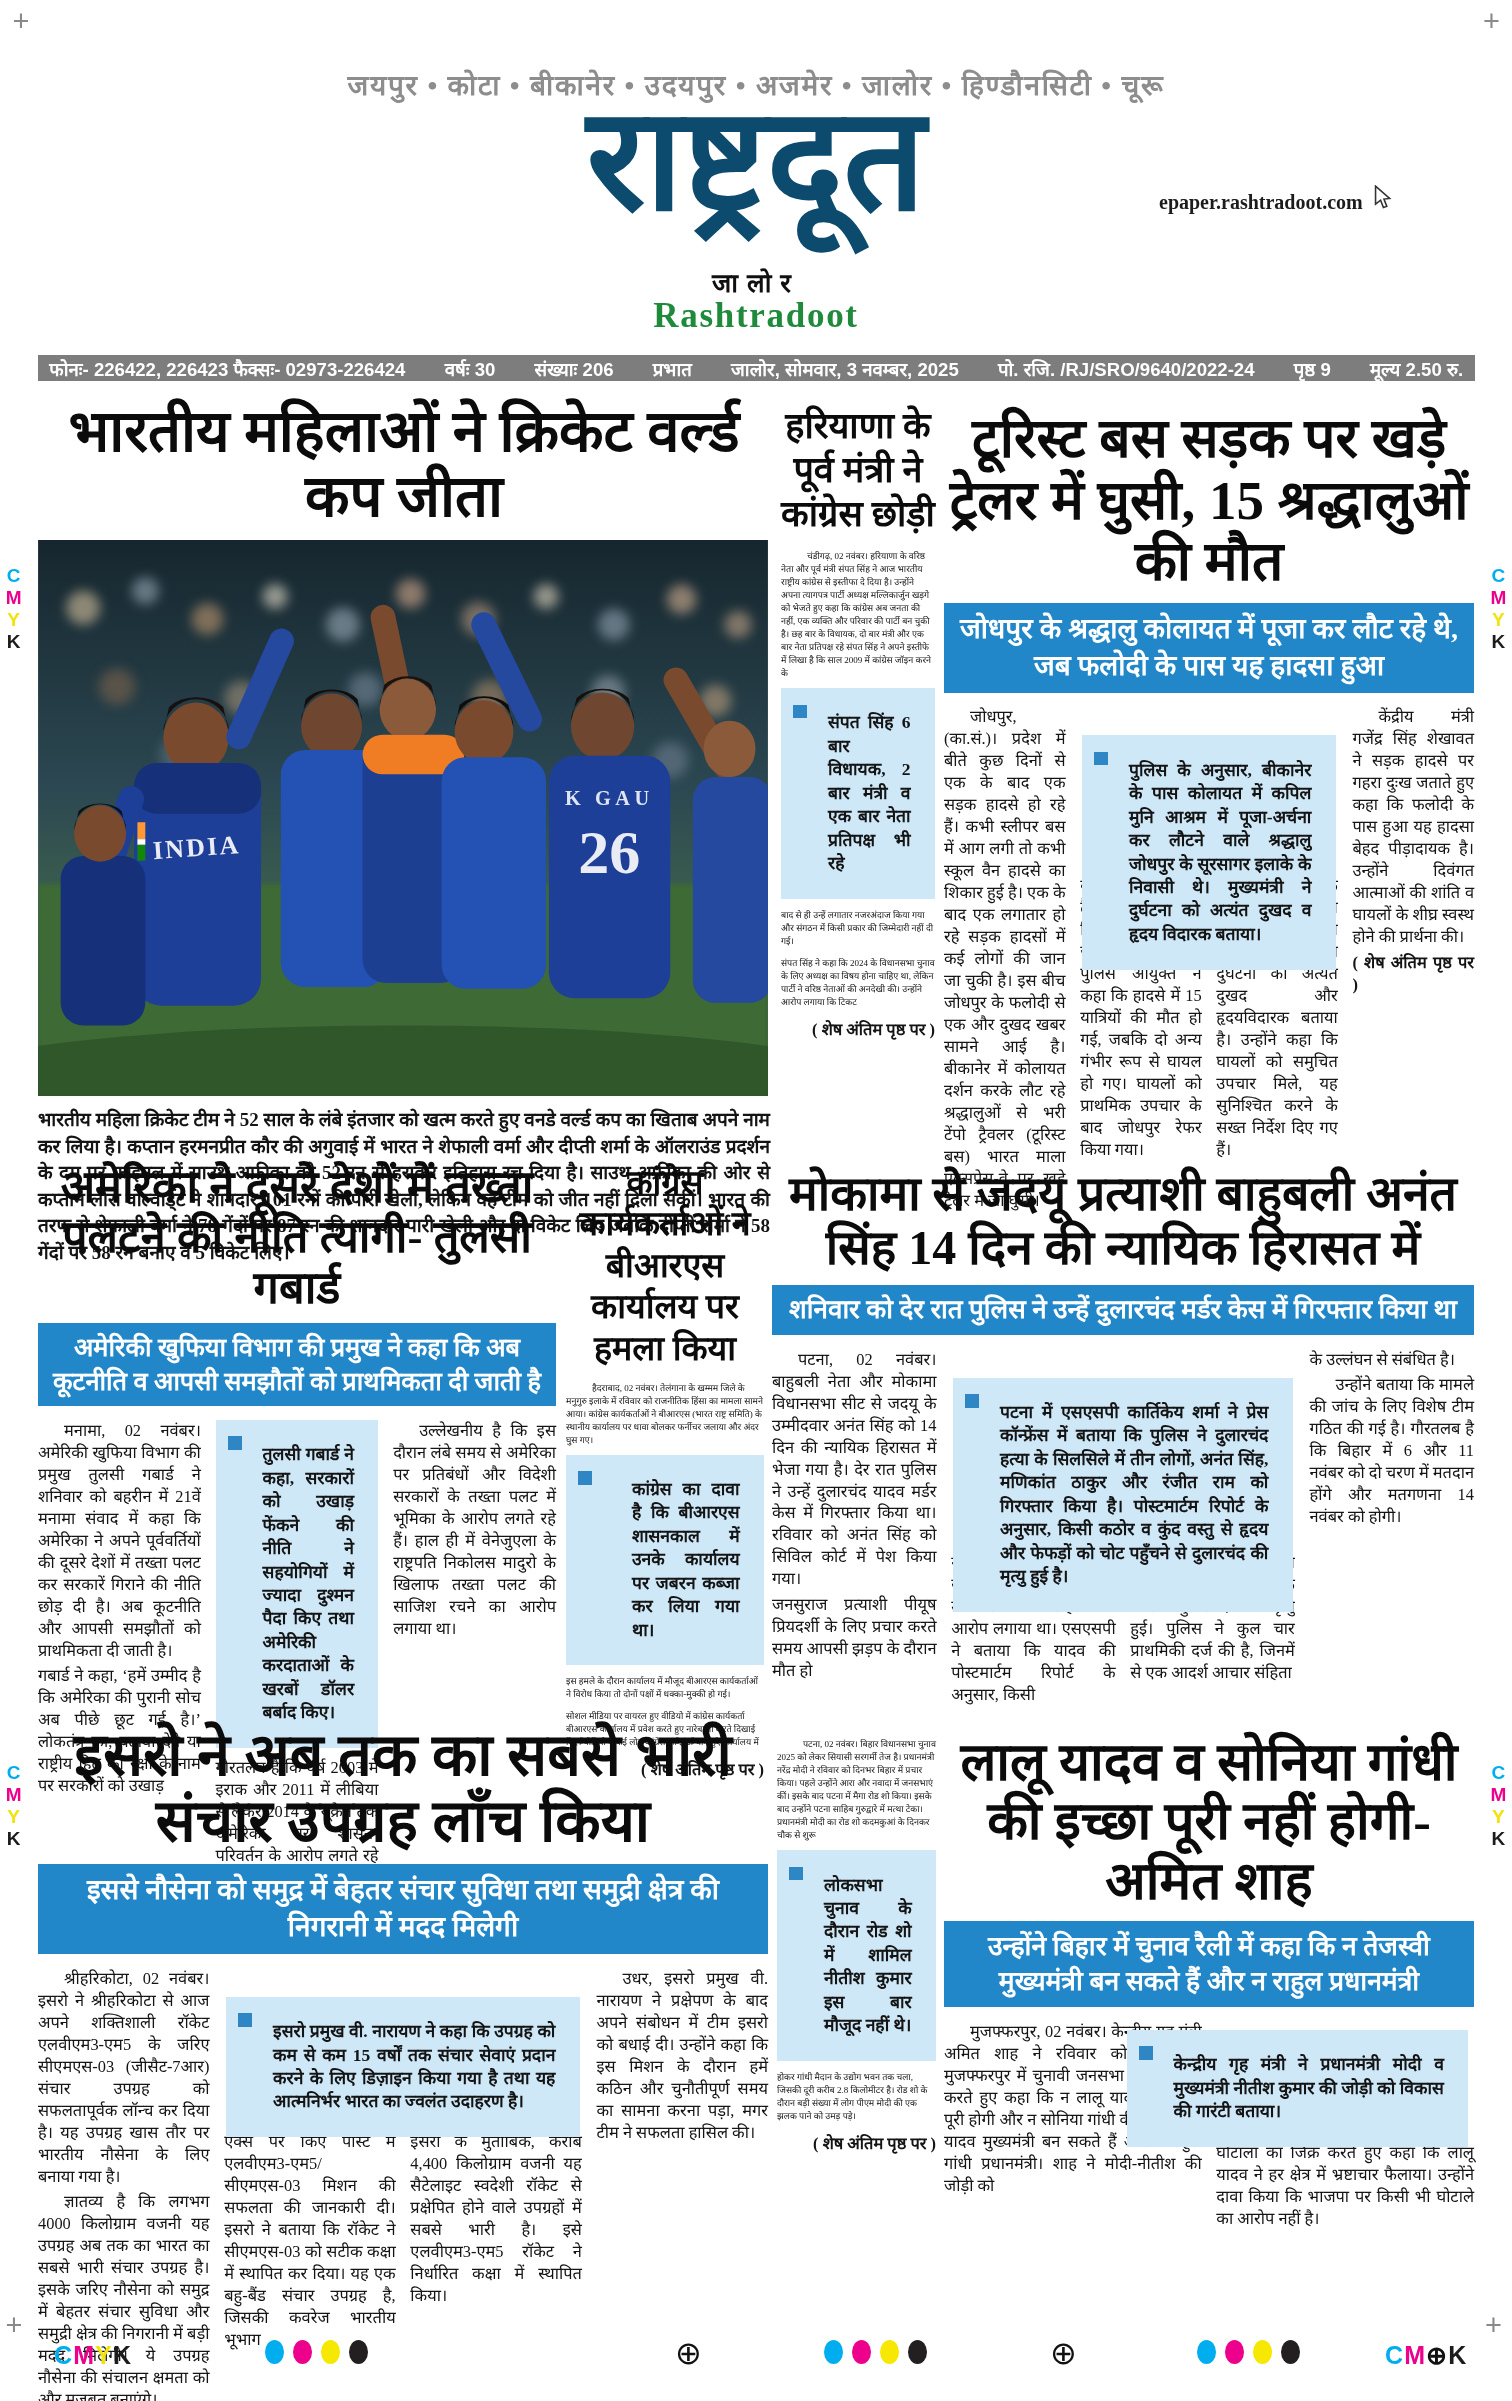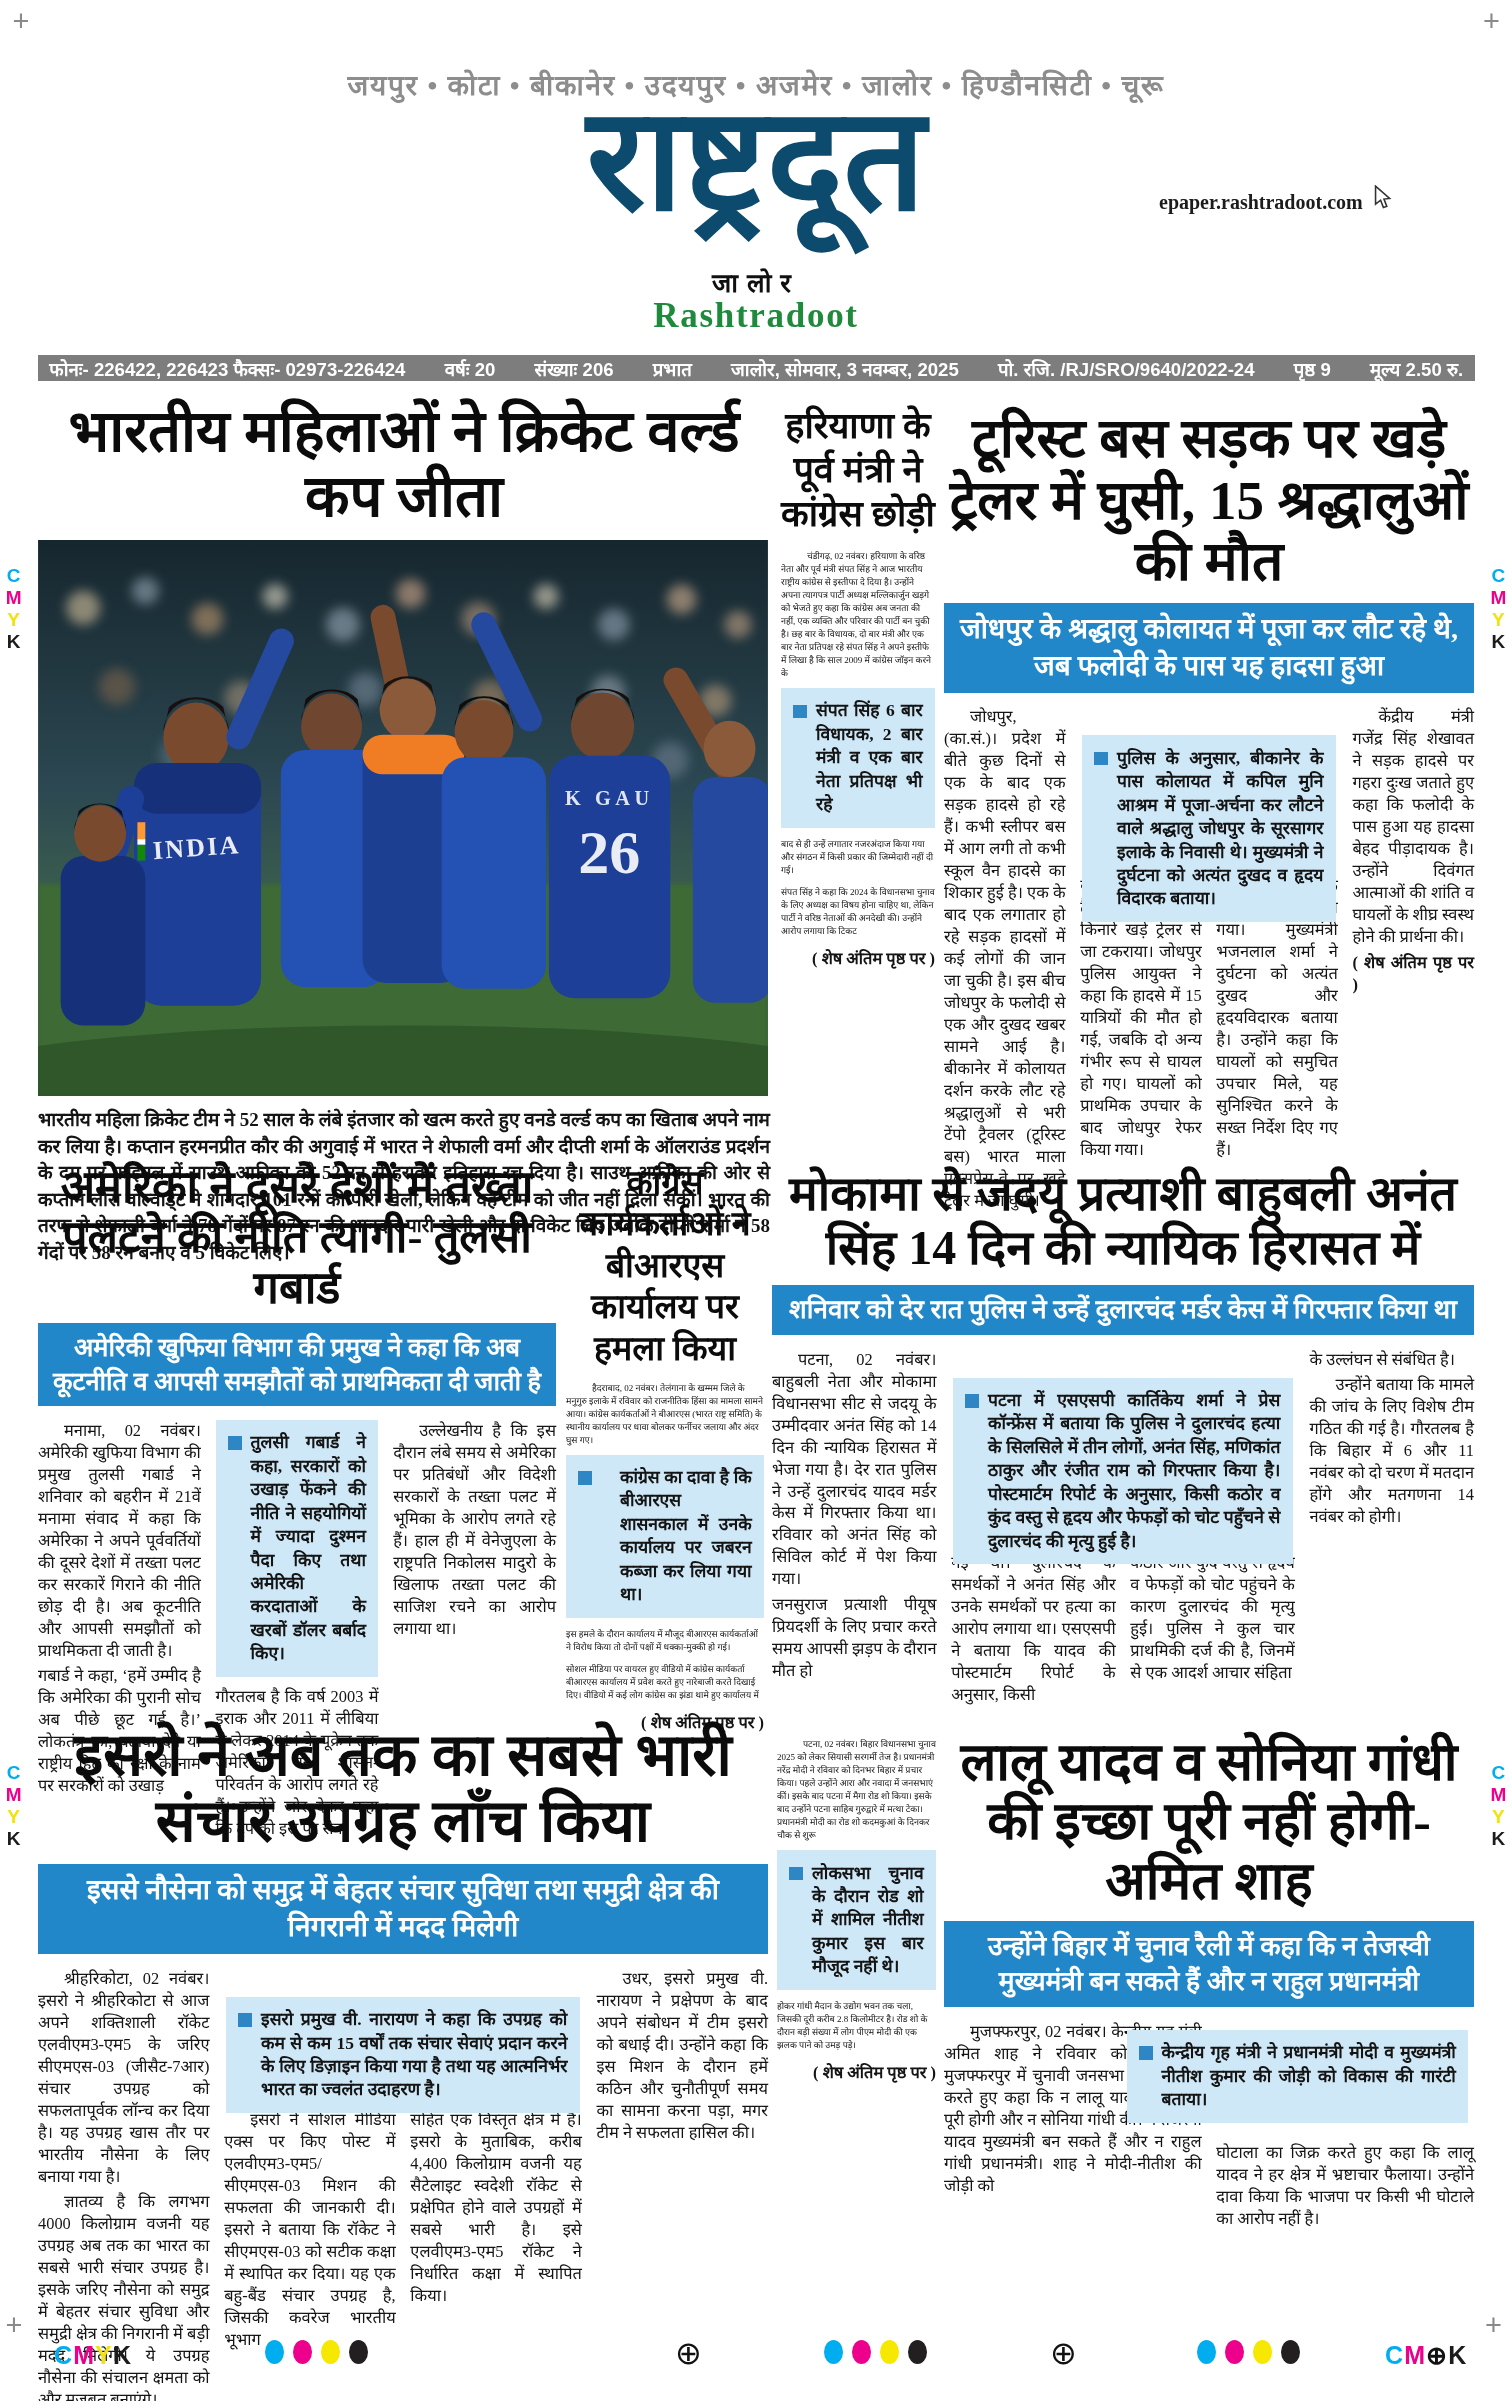--- a/index.html
+++ b/index.html
@@ -23,21 +23,21 @@
   .story{position:absolute;}
   .hl{font-weight:bold;color:#0b0b0b;text-align:center;line-height:1.12;margin:0;}
   .bluebar{background:#2187c8;color:#fff;font-weight:bold;text-align:center;line-height:1.32;
            padding:8px 10.2px;margin-top:10.2px;}
   .body,.col p{font-size:16.4px;line-height:1.34;text-align:justify;margin:0 0 3.4px 0;}
   .para{text-indent:26px;}
   .cols{position:relative;display:flex;gap:14.7px;margin-top:13.6px;}
   .col{flex:1 1 0;min-width:0;}
   .lightbox{background:#cfe8f7;padding:11.3px 12.4px;display:flex;gap:9px;align-items:flex-start;
             font-weight:bold;font-size:17.5px;line-height:1.34;text-align:left;}
-  .lightbox p{margin:0;font-size:17.5px;line-height:1.34;text-align:justify;}
+  .lightbox p{margin:12px;font-size:17.5px;line-height:1.34;text-align:justify;}
   .bullet{flex:0 0 auto;width:13.6px;height:13.6px;background:#2f86c5;margin-top:5.1px;}
   .boxspan{position:absolute;top:29px;left:calc(25% + 5.6px);width:calc(50% - 11.3px);box-sizing:border-box;}
   .boxspan3{position:absolute;top:9px;left:calc(33.4% + 5.6px);width:calc(66.6% - 11.3px);box-sizing:border-box;}
   .cont{font-weight:bold;text-align:right;font-size:16.4px;margin-top:4.5px;}
   .capt{font-weight:bold;font-size:19px;line-height:1.4;text-align:justify;margin-top:9px;}
   
   .plus{position:absolute;color:#8a8a8a;font-size:29px;font-family:"Liberation Sans",sans-serif;}
   .sidecmyk{position:absolute;width:22.6px;text-align:center;font-family:"Liberation Sans",sans-serif;
             font-weight:bold;font-size:19px;line-height:1.15;}
   .sidecmyk span{display:block;}
@@ -85,21 +85,21 @@
   <div class="cities">जयपुर • कोटा • बीकानेर • उदयपुर • अजमेर • जालोर • हिण्डौनसिटी • चूरू</div>
   <div class="logo">राष्ट्रदूत</div>
   <div class="epaper"><span>epaper.rashtradoot.com</span><span class="cursor"><svg width="22.6" height="27" viewBox="0 0 20 24">
           <path d="M4 1 L4 17 L8.5 13.5 L11 20 L14 19 L11.5 12.5 L16.5 12 Z" fill="#fff" stroke="#333" stroke-width="1.4"></path>
         </svg></span></div>
   <div class="edition">जालोर</div>
   <div class="latin">Rashtradoot</div>
 
   <div class="infobar">
     <span>फोनः- 226422, 226423 फैक्सः- 02973-226424</span>
-    <span>वर्षः 20</span>
+    <span>वर्षः 30</span>
     <span>संख्याः 206</span>
     <span>प्रभात</span>
     <span>जालोर, सोमवार, 3 नवम्बर, 2025</span>
     <span>पो. रजि. /RJ/SRO/9640/2022-24</span>
     <span>पृष्ठ 9</span>
     <span>मूल्य 2.50 रु.</span>
   </div>
 
   <section class="story" style="left:38px;top:400px;width:732px;">
     <h1 class="hl" style="font-size:58px;">भारतीय महिलाओं ने क्रिकेट वर्ल्ड कप जीता</h1>

